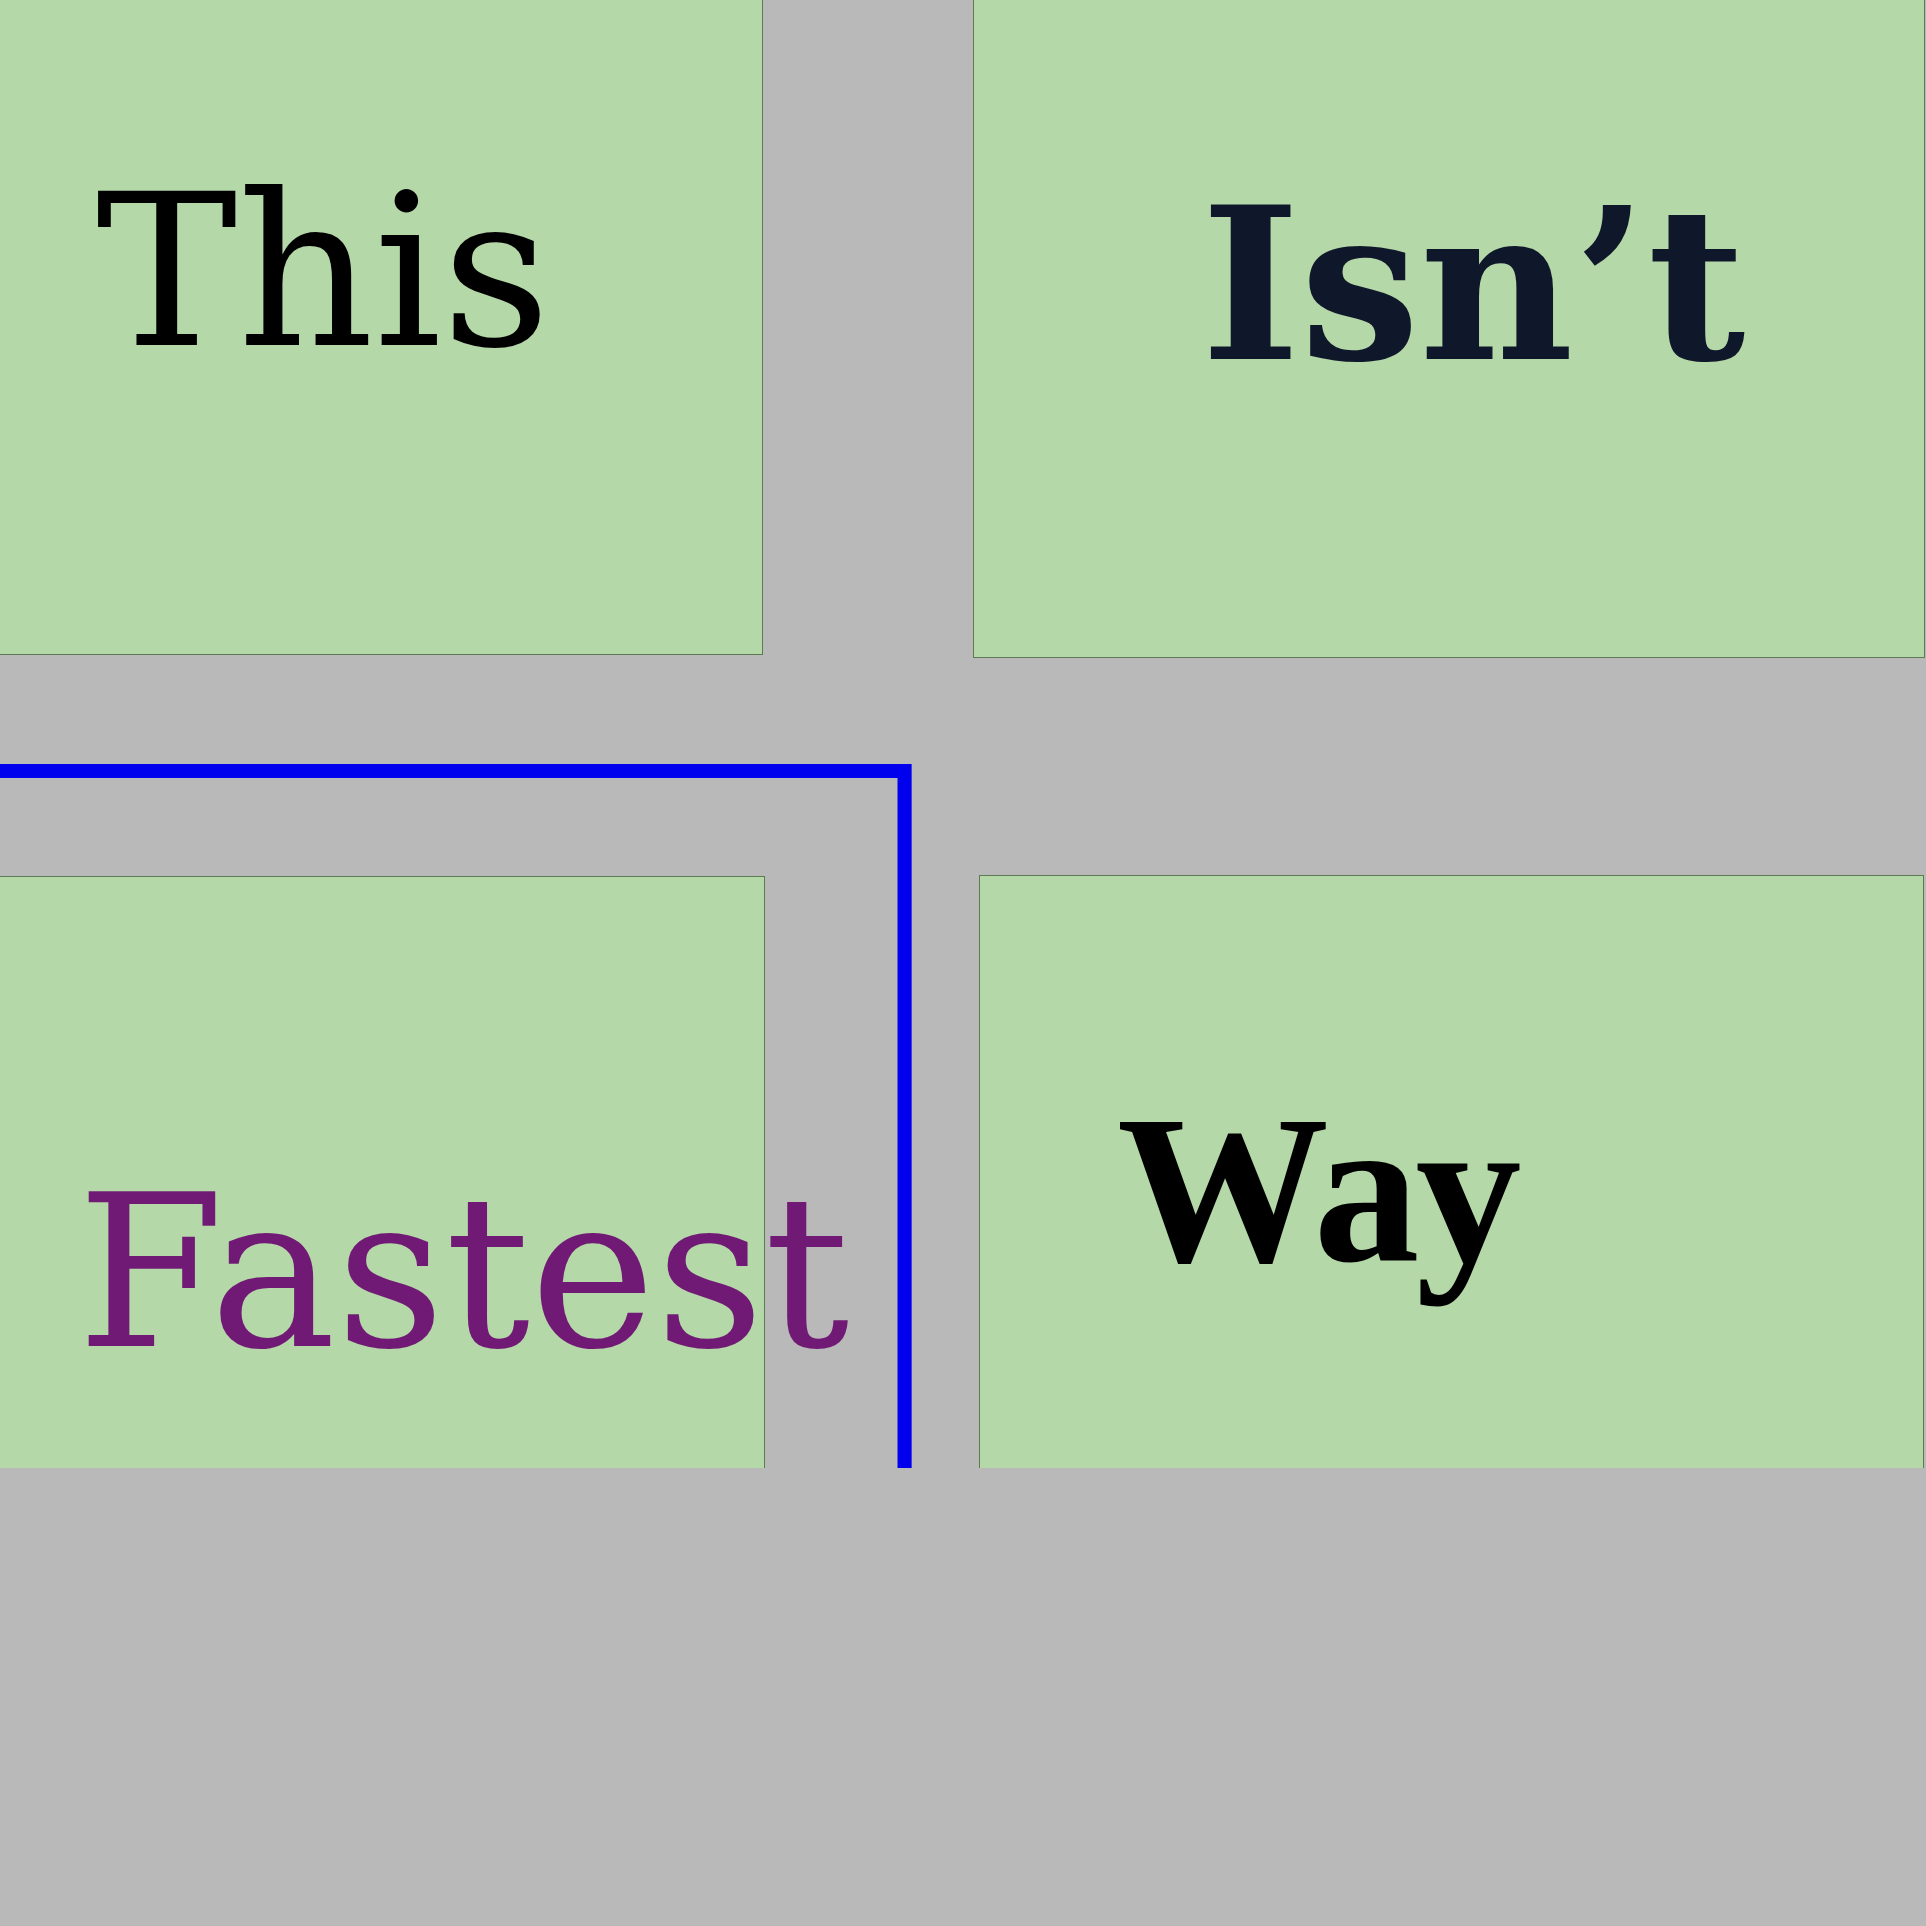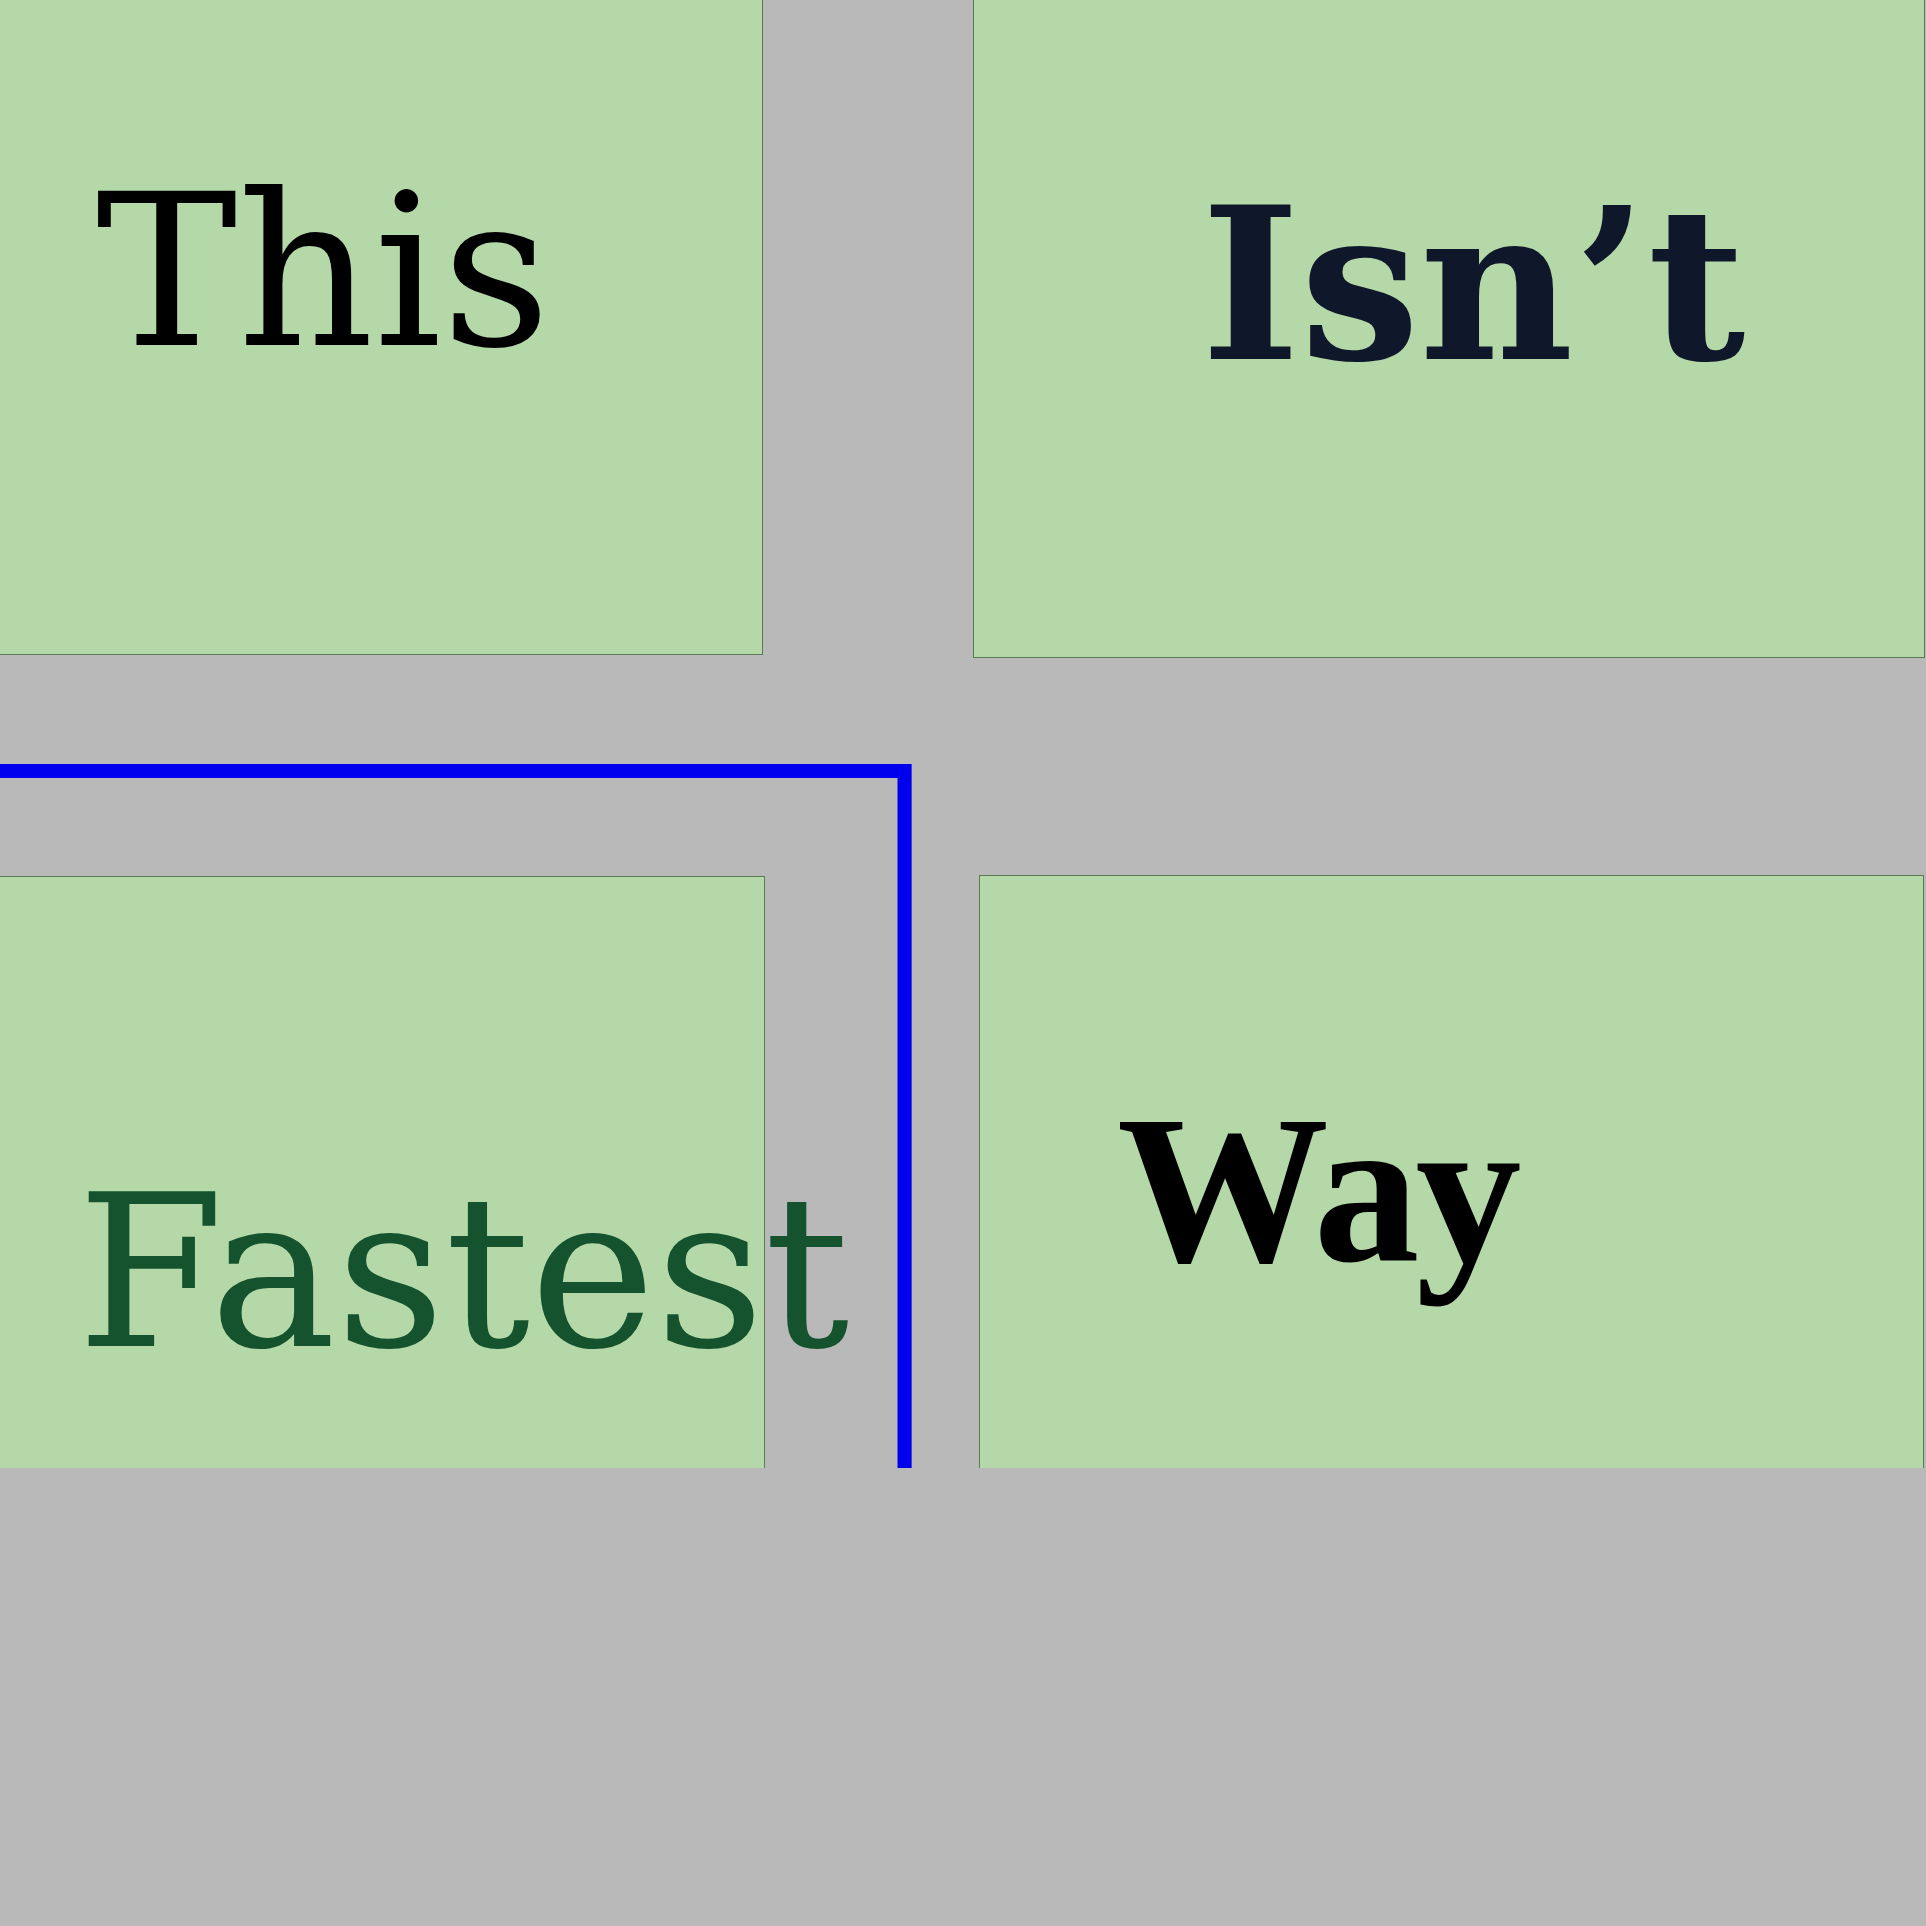--- a/index.html
+++ b/index.html
@@ -42,17 +42,17 @@
   <div class="block" style="left: 979px; top: 875px; width: 945px; height: 648px; background: rgb(181, 216, 168); border-color: rgb(93, 122, 85);"></div>
   <div class="block" style="left: 984px; top: 1742px; width: 943px; height: 199px; background: rgb(181, 216, 168); border-color: rgb(93, 122, 85);"></div>
 
   <svg id="route-svg" viewBox="0 0 3000 3000" preserveAspectRatio="none">
     <polyline id="route-line" fill="none" stroke-linecap="butt" stroke-linejoin="miter" points="0,1201 1409,1201 1409,2560 2700,2560" stroke="#0000ee" stroke-width="22"></polyline>
     <polygon id="route-arrow" points="2832,2560 2700,2502 2700,2618" fill="#0000ee"></polygon>
   </svg>
 
   <div class="label serif" style="left: 96px; top: 161px; font-size: 212px; color: rgb(0, 0, 0);">This</div>
   <div class="label serif" style="left: 1201px; top: 174px; font-size: 212px; color: #0f172a; font-weight: bold;">Isn’t</div>
-  <div class="label serif" style="left: 77px; top: 1162px; font-size: 212px; color: #14532d;">Fastest</div>
+  <div class="label serif" style="left: 77px; top: 1162px; font-size: 212px; color: #701a75;">Fastest</div>
   <div class="label hand" style="left: 1117px; top: 1079px; font-size: 212px; color: rgb(0, 0, 0);">Way</div>
 
 </div>
 
 
 </body></html>

